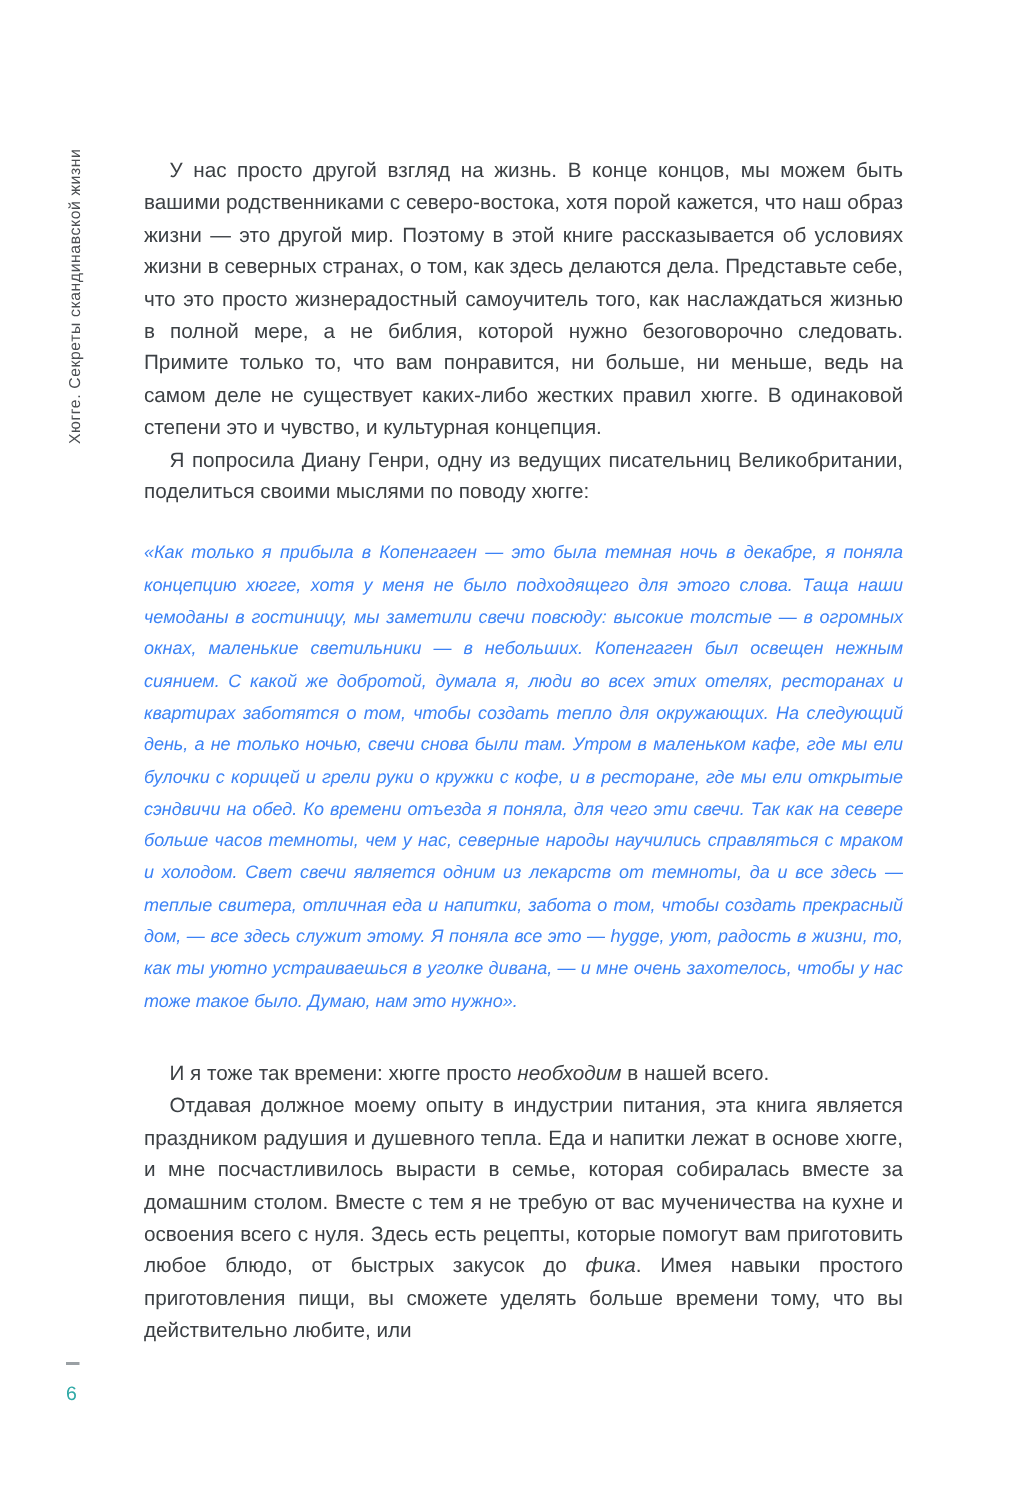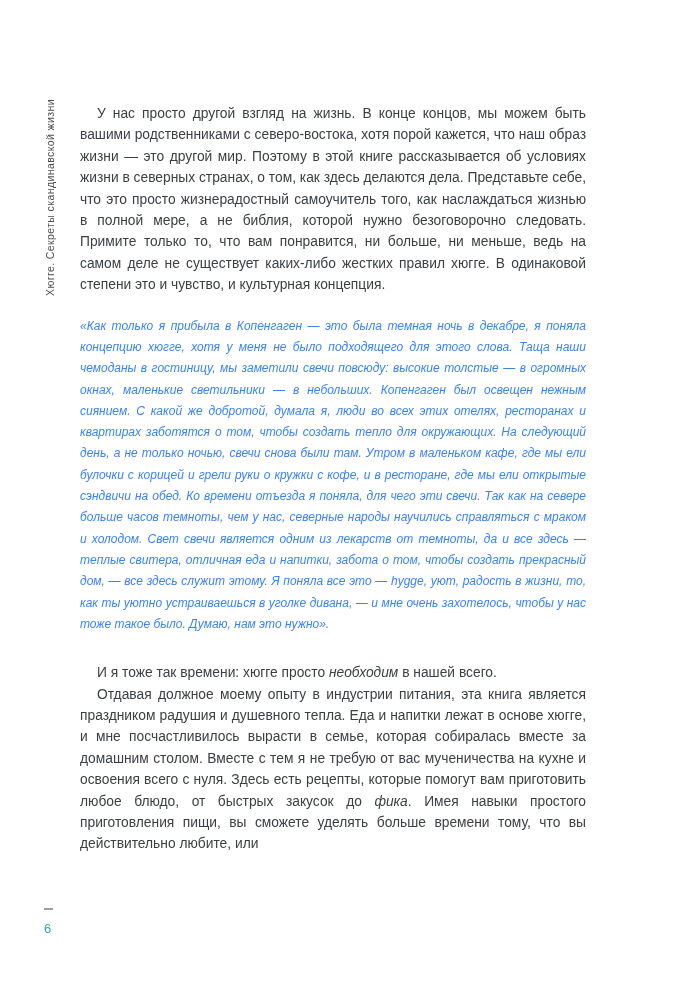--- a/index.html
+++ b/index.html
@@ -22,21 +22,21 @@
     height: 190px;
     writing-mode: vertical-rl;
     transform: rotate(180deg);
     font-size: 10.5px;
     letter-spacing: 0.4px;
     color: #4b4e52;
     white-space: nowrap;
   }
   .content {
     position: absolute;
-    left: 80px;
+    left: 96px;
     top: 103px;
     width: 506px;
     color: #3c4044;
     font-size: 13.8px;
     line-height: 21.4px;
     text-align: justify;
   }
   .content p {
     margin: 0;
     text-indent: 17px;
@@ -76,20 +76,21 @@
 <body>
 
 <div class="page">
 
   <div class="sidebar-title">Хюгге. Секреты скандинавской жизни</div>
 
   <div class="content">
 
     <p>У нас просто другой взгляд на жизнь. В конце концов, мы можем быть вашими родственниками с северо-востока, хотя порой кажется, что наш образ жизни — это другой мир. Поэтому в этой книге рассказывается об условиях жизни в северных странах, о том, как здесь делаются дела. Представьте себе, что это просто жизнерадостный самоучитель того, как наслаждаться жизнью в полной мере, а не библия, которой нужно безоговорочно следовать. Примите только то, что вам понравится, ни больше, ни меньше, ведь на самом деле не существует каких-либо жестких правил хюгге. В одинаковой степени это и чувство, и культурная концепция.</p>
 
+    <p>Я попросила Диану Генри, одну из ведущих писательниц Великобритании, поделиться своими мыслями по поводу хюгге:</p>
 
     <div class="quote">
       <p>«Как только я прибыла в Копенгаген — это была темная ночь в декабре, я поняла концепцию хюгге, хотя у меня не было подходящего для этого слова. Таща наши чемоданы в гостиницу, мы заметили свечи повсюду: высокие толстые — в огромных окнах, маленькие светильники — в небольших. Копенгаген был освещен нежным сиянием. С какой же добротой, думала я, люди во всех этих отелях, ресторанах и квартирах заботятся о том, чтобы создать тепло для окружающих. На следующий день, а не только ночью, свечи снова были там. Утром в маленьком кафе, где мы ели булочки с корицей и грели руки о кружки с кофе, и в ресторане, где мы ели открытые сэндвичи на обед. Ко времени отъезда я поняла, для чего эти свечи. Так как на севере больше часов темноты, чем у нас, северные народы научились справляться с мраком и холодом. Свет свечи является одним из лекарств от темноты, да и все здесь — теплые свитера, отличная еда и напитки, забота о том, чтобы создать прекрасный дом, — все здесь служит этому. Я поняла все это — hygge, уют, радость в жизни, то, как ты уютно устраиваешься в уголке дивана, — и мне очень захотелось, чтобы у нас тоже такое было. Думаю, нам это нужно».</p>
     </div>
 
     <p><span>И я тоже так времени: хюгге просто </span><em>необходим</em><span> в нашей всего.</span></p>
 
     <p><span>Отдавая должное моему опыту в индустрии питания, эта книга является праздником радушия и душевного тепла. Еда и напитки лежат в основе хюгге, и мне посчастливилось вырасти в семье, которая собиралась вместе за домашним столом. Вместе с тем я не требую от вас мученичества на кухне и освоения всего с нуля. Здесь есть рецепты, которые помогут вам приготовить любое блюдо, от быстрых закусок до </span><em>фика</em><span>. Имея навыки простого приготовления пищи, вы сможете уделять больше времени тому, что вы действительно любите, или</span></p>
 
   </div>

